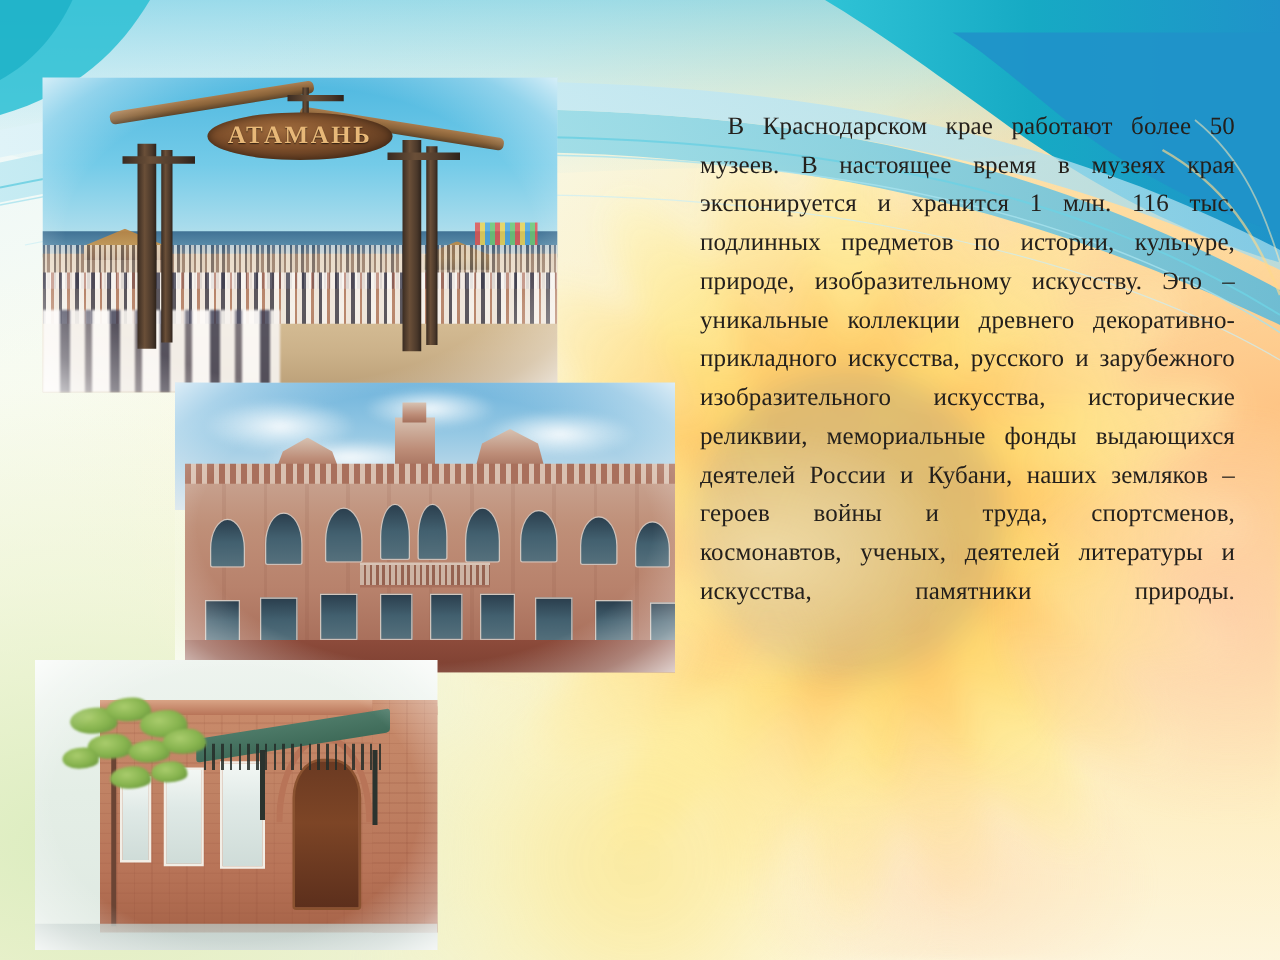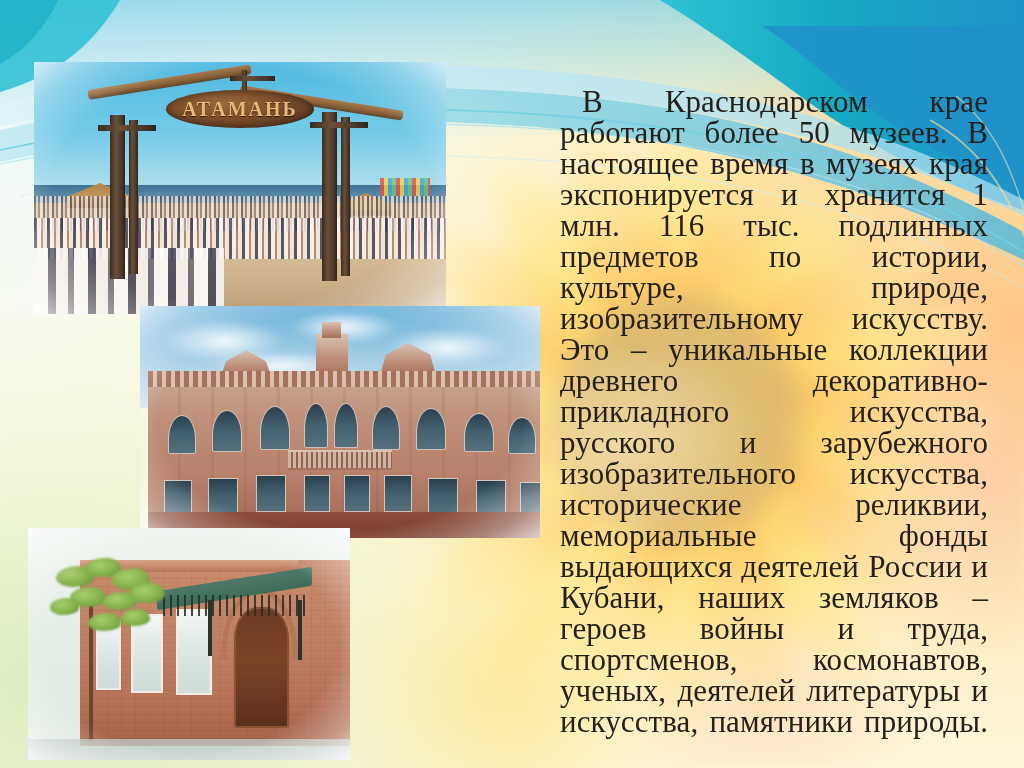--- a/index.html
+++ b/index.html
@@ -350,21 +350,21 @@
     background: linear-gradient(to bottom, rgba(186,200,196,.75) 0%, rgba(206,216,212,.85) 100%);
   }
 
   
   #body-text {
     position: absolute;
     left: 560px;
     top: 86px;
     width: 428px;
     font-family: "Liberation Serif", serif;
-    font-size: 31px;
+    font-size: 20px;
     line-height: 31px;
     color: #24201c;
     text-align: justify;
     text-justify: inter-word;
     text-indent: 22px;
     letter-spacing: 0.1px;
     word-spacing: 0.4px;
   }
   #body-text::after { content: ""; display: inline-block; width: 100%; }
 </style>

